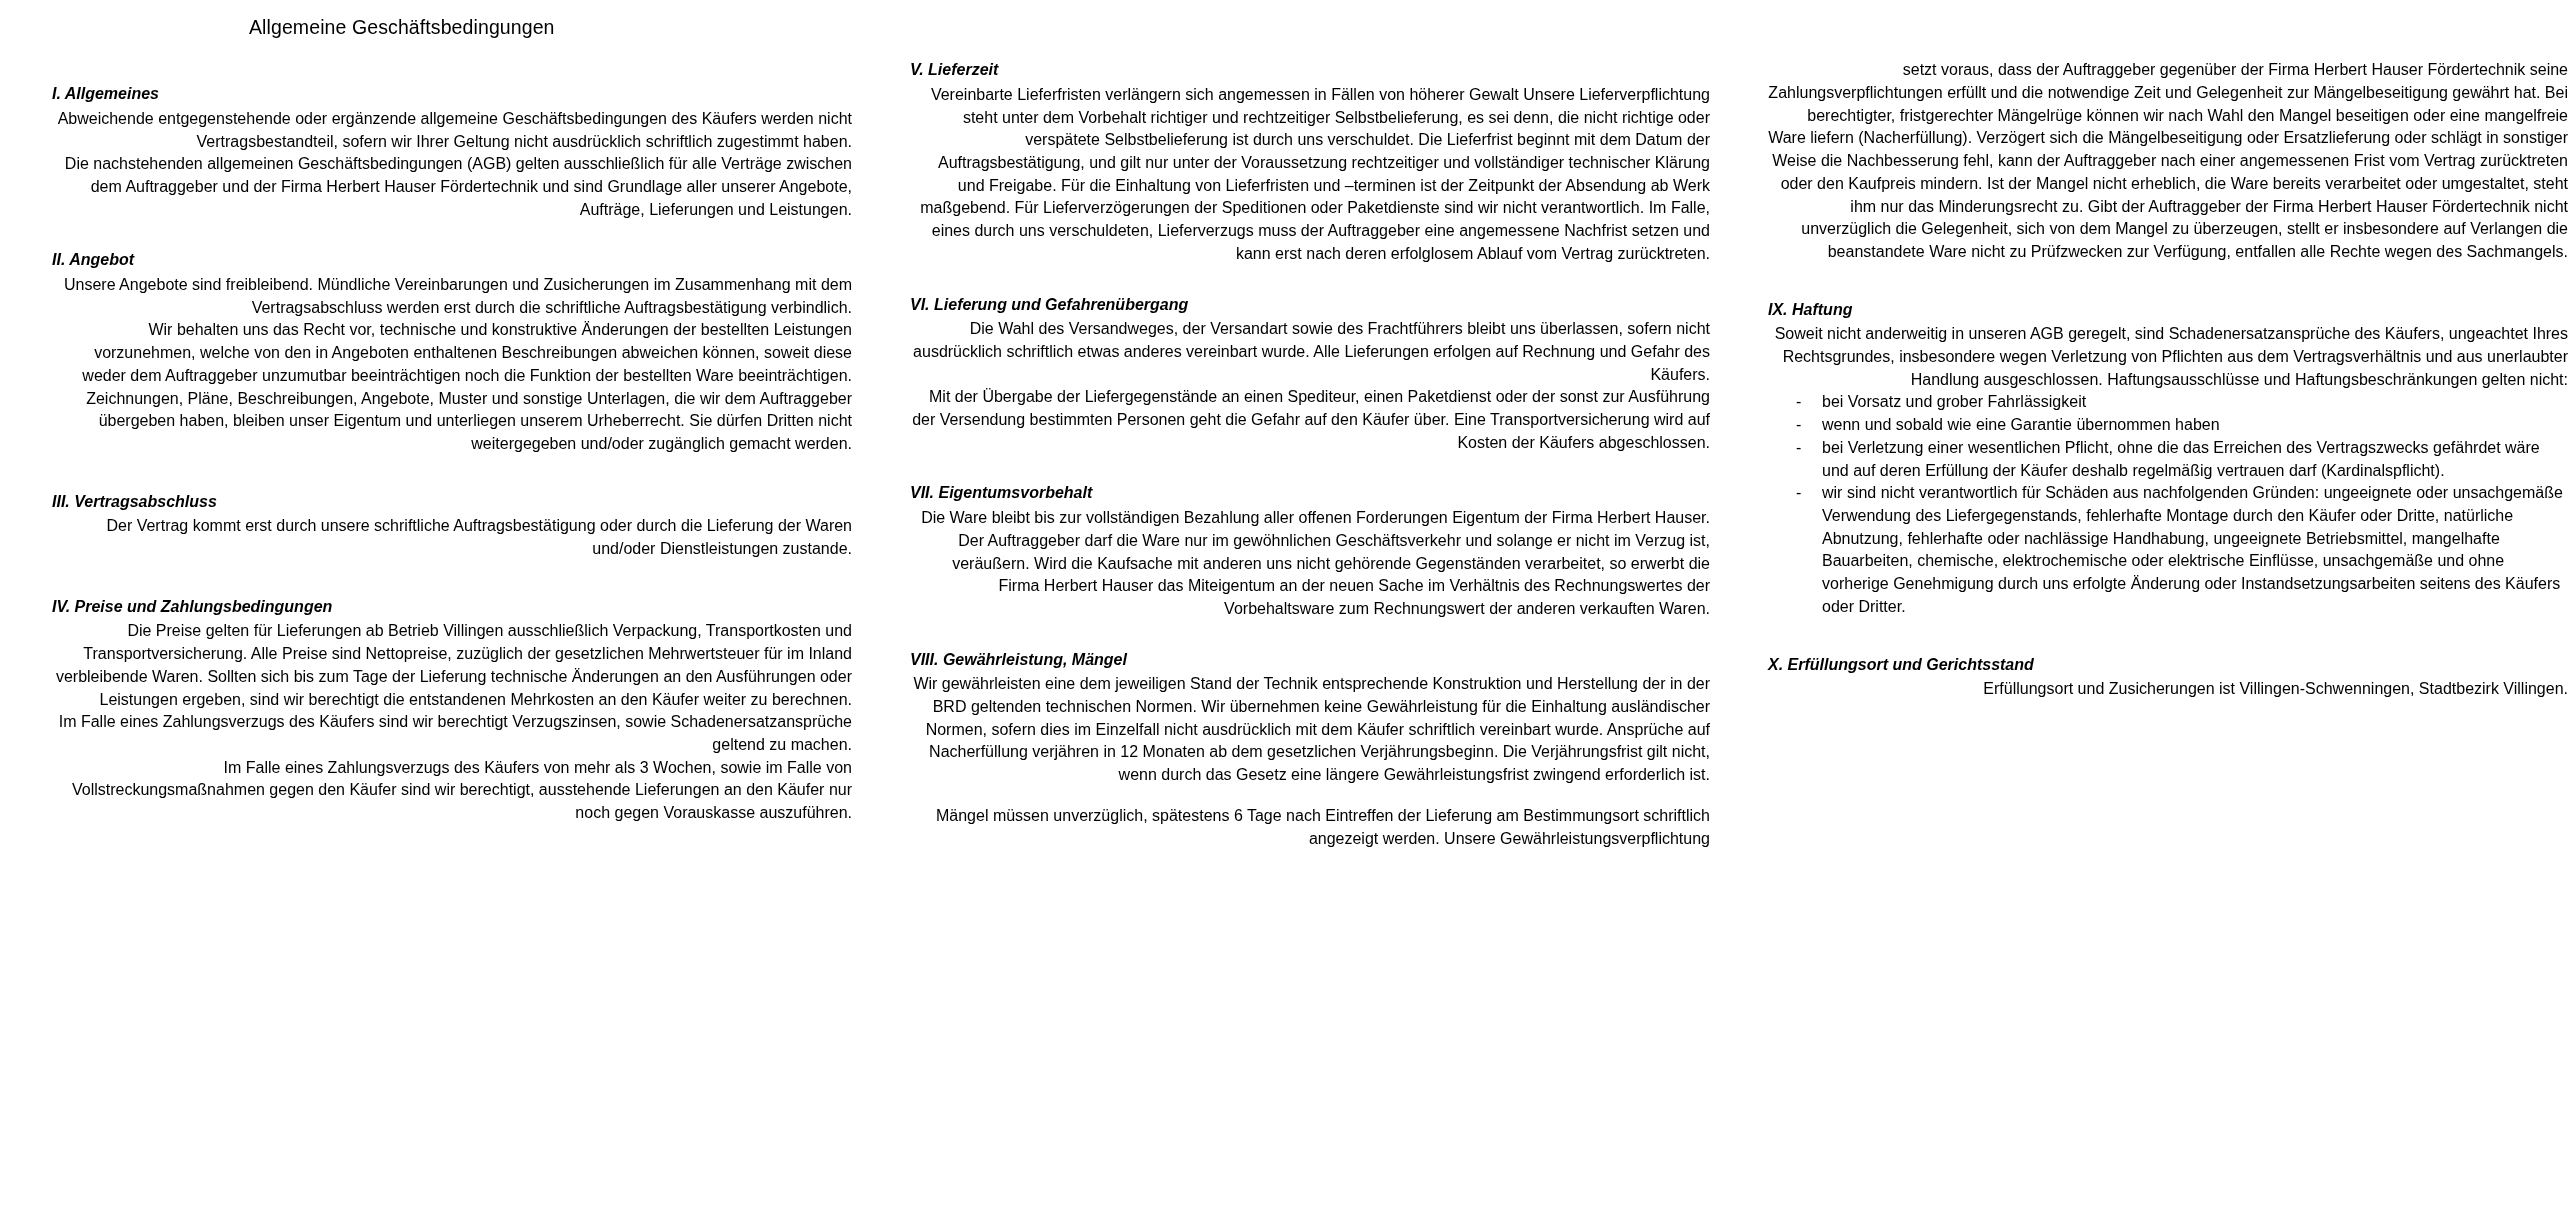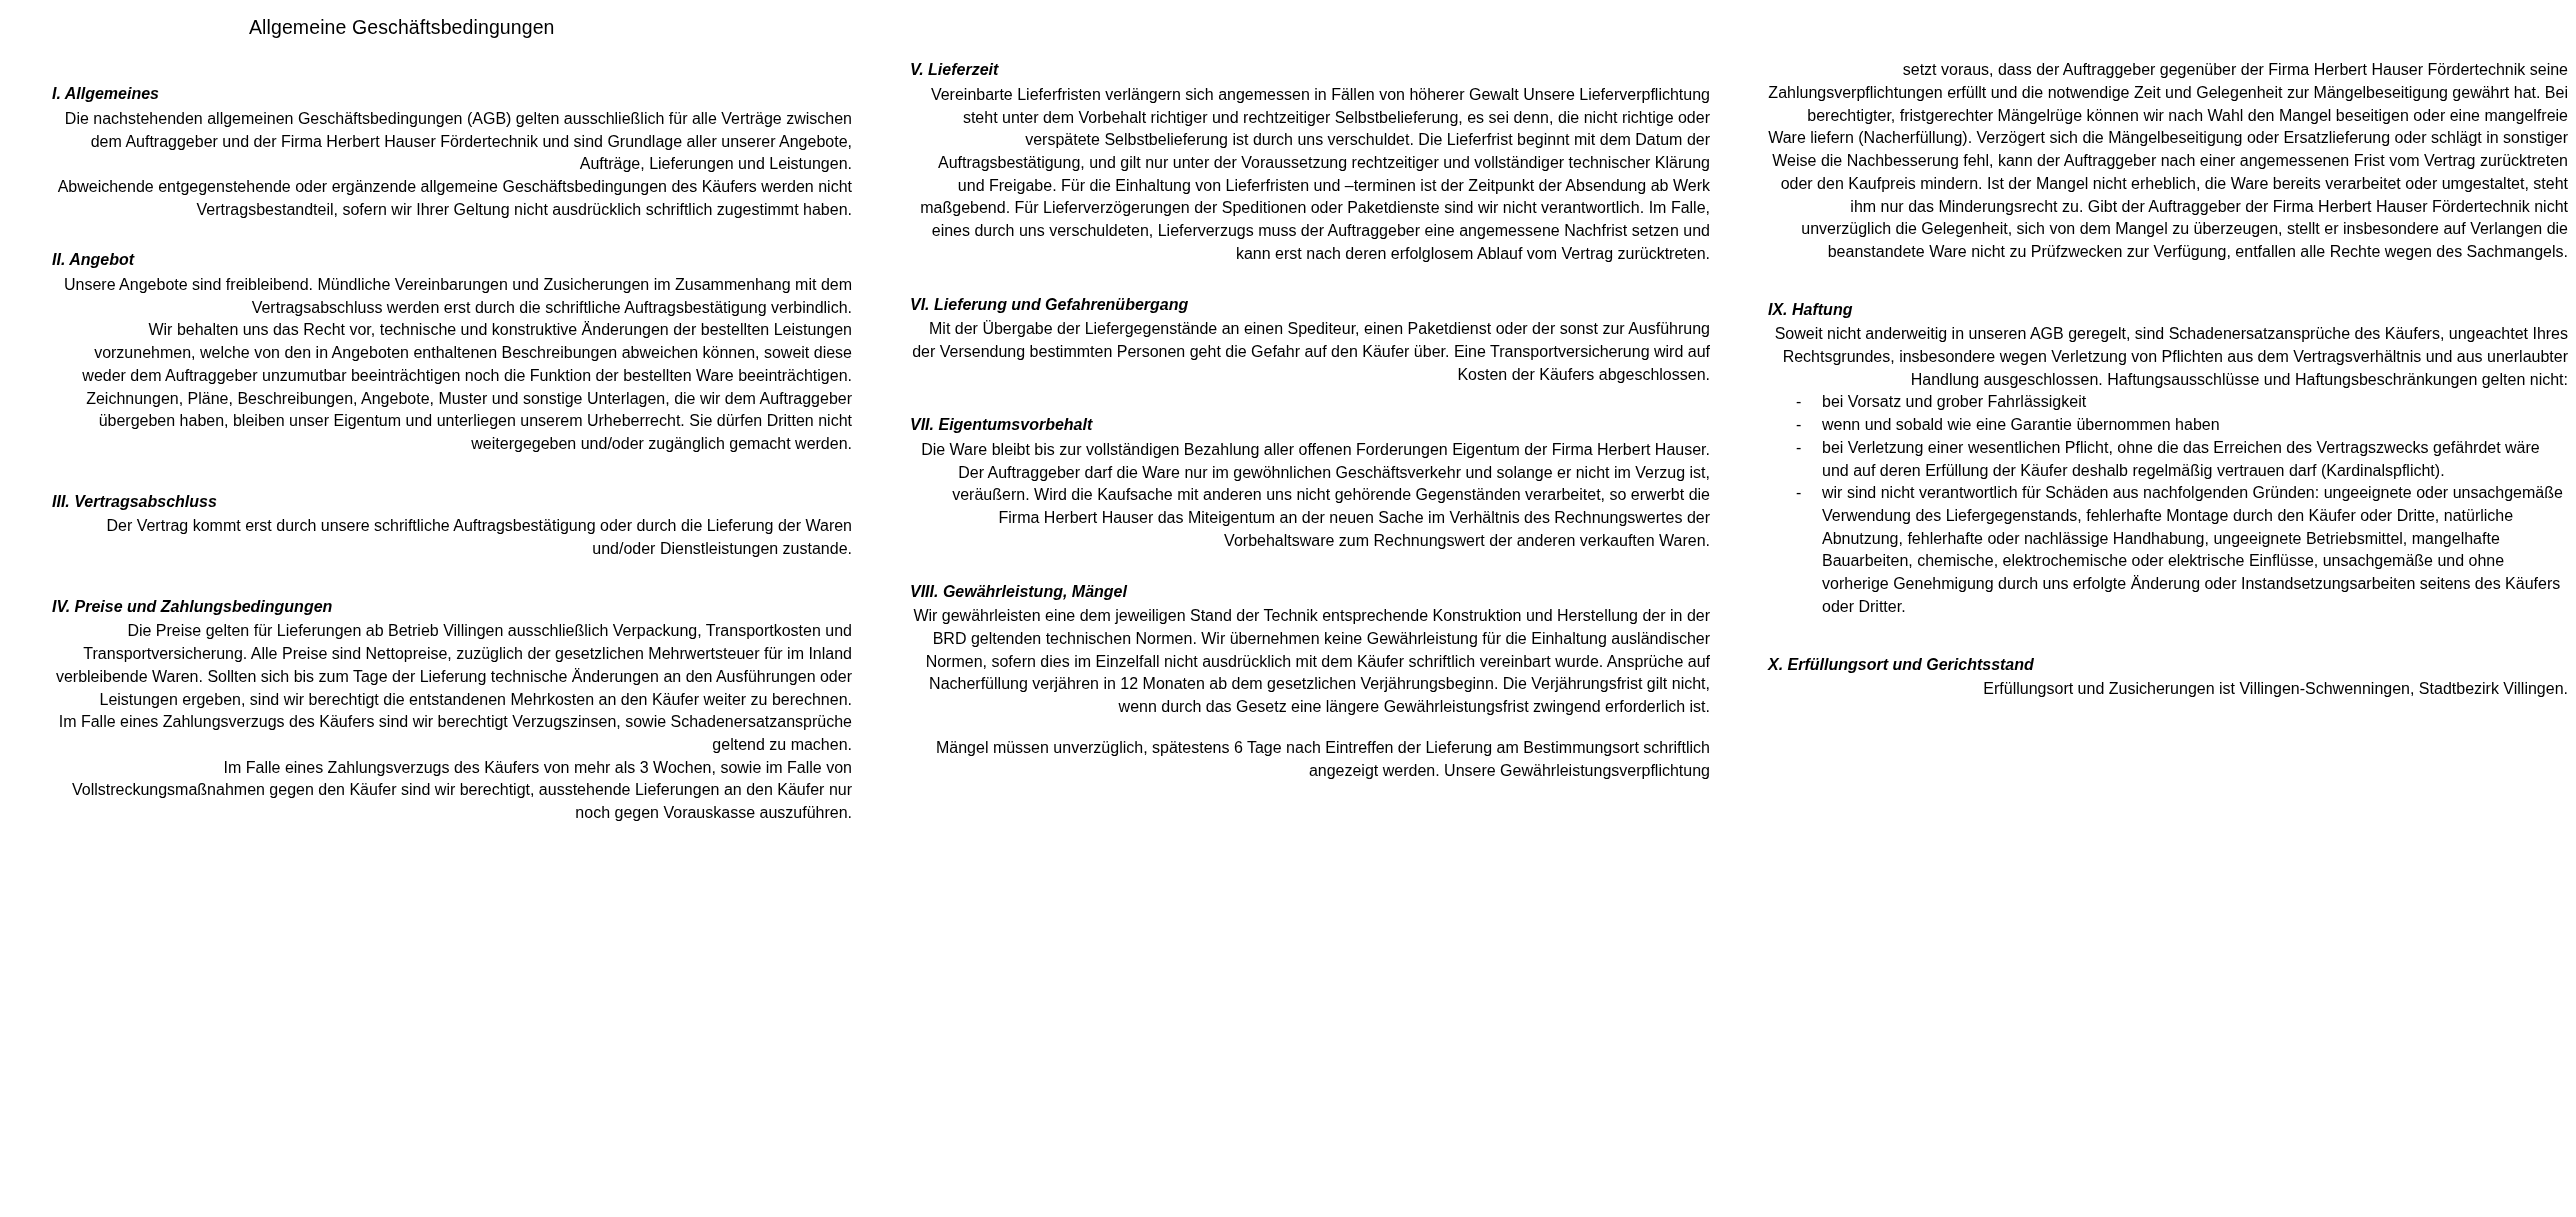--- a/index.html
+++ b/index.html
@@ -85,22 +85,22 @@
 <div class="page">
 
   <div class="doc-title">Allgemeine Geschäftsbedingungen</div>
 
   <div class="columns">
 
     <div class="col col-1 col-1-top">
 
       <div class="block">
         <h2 class="sec">I. Allgemeines</h2>
+        <p class="para">Abweichende entgegenstehende oder ergänzende allgemeine Geschäftsbedingungen des Käufers werden nicht Vertragsbestandteil, sofern wir Ihrer Geltung nicht ausdrücklich schriftlich zugestimmt haben.</p>
         <p class="para">Die nachstehenden allgemeinen Geschäftsbedingungen (AGB) gelten ausschließlich für alle Verträge zwischen dem Auftraggeber und der Firma Herbert Hauser Fördertechnik und sind Grundlage aller unserer Angebote, Aufträge, Lieferungen und Leistungen.</p>
-        <p class="para">Abweichende entgegenstehende oder ergänzende allgemeine Geschäftsbedingungen des Käufers werden nicht Vertragsbestandteil, sofern wir Ihrer Geltung nicht ausdrücklich schriftlich zugestimmt haben.</p>
       </div>
 
       <div class="spacer-md"></div>
 
       <div class="block">
         <h2 class="sec">II. Angebot</h2>
         <p class="para">Unsere Angebote sind freibleibend. Mündliche Vereinbarungen und Zusicherungen im Zusammenhang mit dem Vertragsabschluss werden erst durch die schriftliche Auftragsbestätigung verbindlich.</p>
         <p class="para">Wir behalten uns das Recht vor, technische und konstruktive Änderungen der bestellten Leistungen vorzunehmen, welche von den in Angeboten enthaltenen Beschreibungen abweichen können, soweit diese weder dem Auftraggeber unzumutbar beeinträchtigen noch die Funktion der bestellten Ware beeinträchtigen. Zeichnungen, Pläne, Beschreibungen, Angebote, Muster und sonstige Unterlagen, die wir dem Auftraggeber übergeben haben, bleiben unser Eigentum und unterliegen unserem Urheberrecht. Sie dürfen Dritten nicht weitergegeben und/oder zugänglich gemacht werden.</p>
       </div>
 
@@ -126,20 +126,21 @@
 
       <div class="block">
         <h2 class="sec">V. Lieferzeit</h2>
         <p class="para">Vereinbarte Lieferfristen verlängern sich angemessen in Fällen von höherer Gewalt Unsere Lieferverpflichtung steht unter dem Vorbehalt richtiger und rechtzeitiger Selbstbelieferung, es sei denn, die nicht richtige oder verspätete Selbstbelieferung ist durch uns verschuldet. Die Lieferfrist beginnt mit dem Datum der Auftragsbestätigung, und gilt nur unter der Voraussetzung rechtzeitiger und vollständiger technischer Klärung und Freigabe. Für die Einhaltung von Lieferfristen und –terminen ist der Zeitpunkt der Absendung ab Werk maßgebend. Für Lieferverzögerungen der Speditionen oder Paketdienste sind wir nicht verantwortlich. Im Falle, eines durch uns verschuldeten, Lieferverzugs muss der Auftraggeber eine angemessene Nachfrist setzen und kann erst nach deren erfolglosem Ablauf vom Vertrag zurücktreten.</p>
       </div>
 
       <div class="spacer-md"></div>
 
       <div class="block">
         <h2 class="sec">VI. Lieferung und Gefahrenübergang</h2>
+        <p class="para">Die Wahl des Versandweges, der Versandart sowie des Frachtführers bleibt uns überlassen, sofern nicht ausdrücklich schriftlich etwas anderes vereinbart wurde. Alle Lieferungen erfolgen auf Rechnung und Gefahr des Käufers.</p>
         <p class="para">Mit der Übergabe der Liefergegenstände an einen Spediteur, einen Paketdienst oder der sonst zur Ausführung der Versendung bestimmten Personen geht die Gefahr auf den Käufer über. Eine Transportversicherung wird auf Kosten der Käufers abgeschlossen.</p>
       </div>
 
       <div class="spacer-md"></div>
 
       <div class="block">
         <h2 class="sec">VII. Eigentumsvorbehalt</h2>
         <p class="para">Die Ware bleibt bis zur vollständigen Bezahlung aller offenen Forderungen Eigentum der Firma Herbert Hauser. Der Auftraggeber darf die Ware nur im gewöhnlichen Geschäftsverkehr und solange er nicht im Verzug ist, veräußern. Wird die Kaufsache mit anderen uns nicht gehörende Gegenständen verarbeitet, so erwerbt die Firma Herbert Hauser das Miteigentum an der neuen Sache im Verhältnis des Rechnungswertes der Vorbehaltsware zum Rechnungswert der anderen verkauften Waren.</p>
       </div>
 

